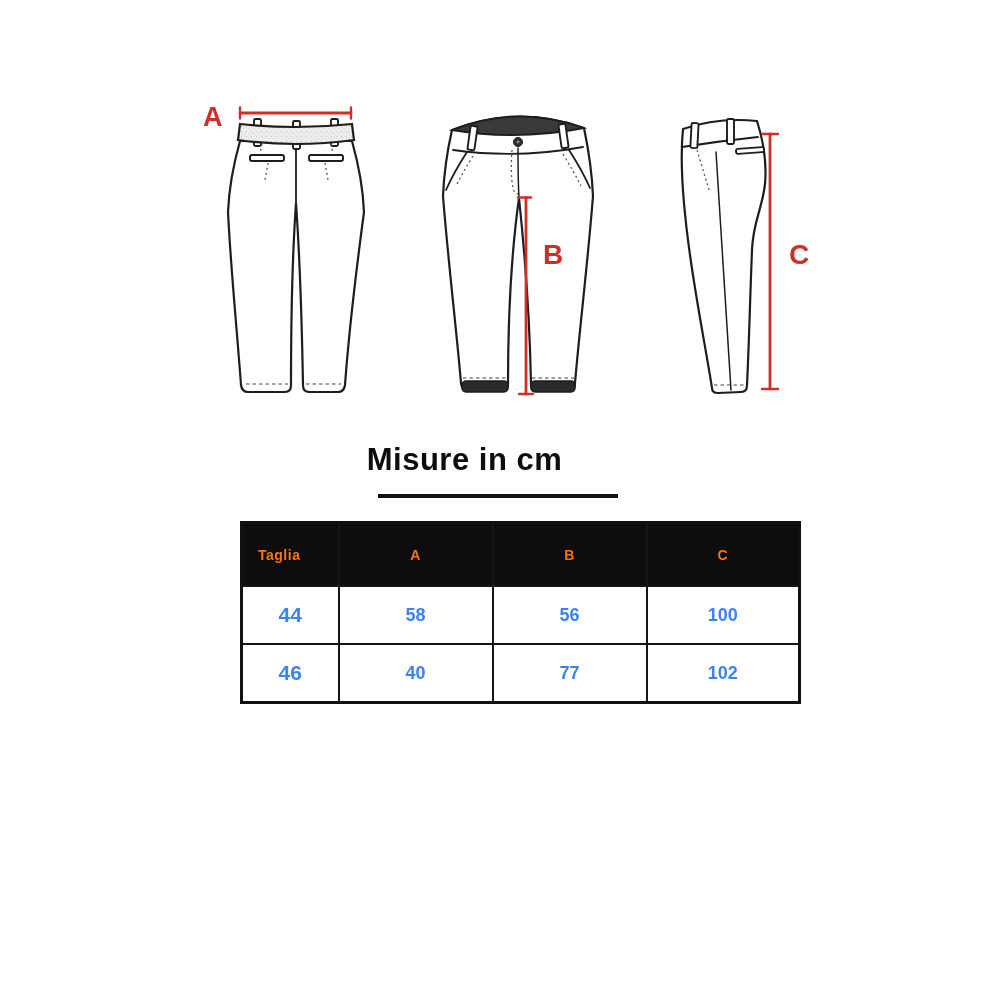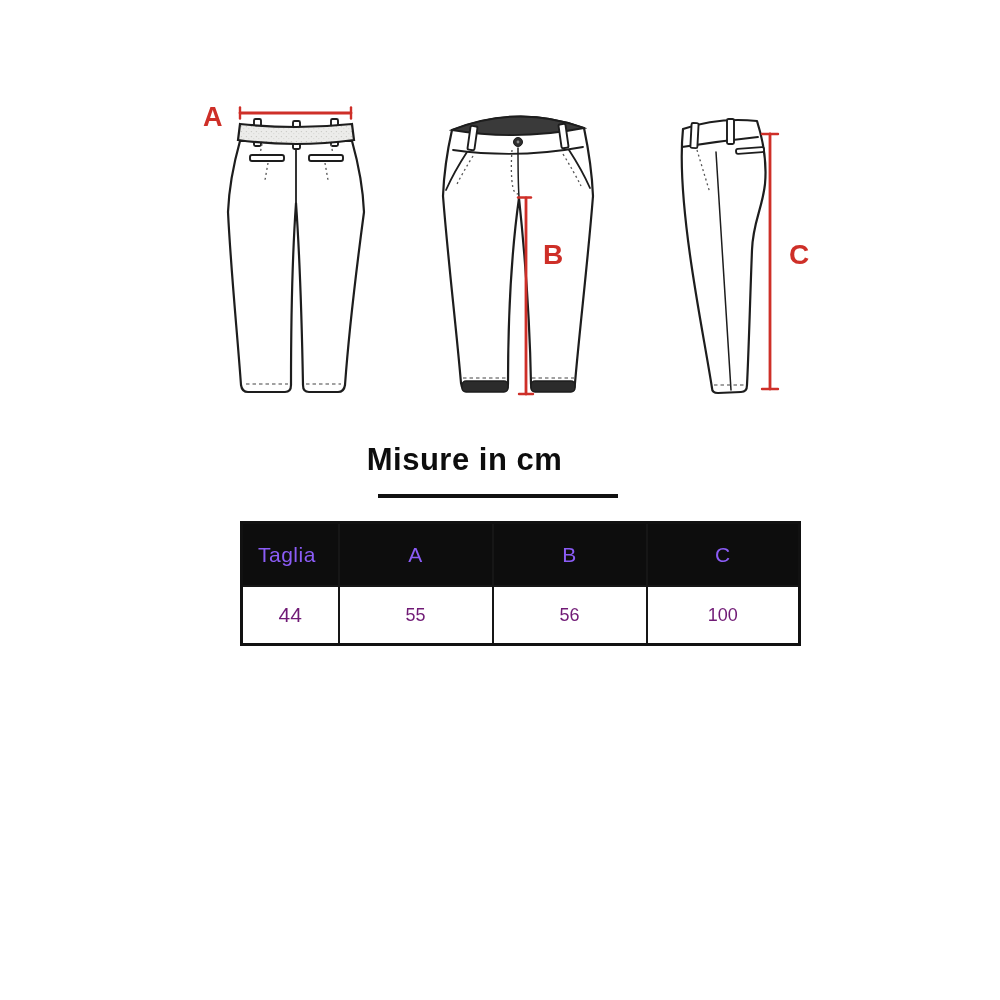--- a/index.html
+++ b/index.html
@@ -22,23 +22,23 @@
 
   .mlabel{position:absolute;color:var(--accent,#ce2f28);font-weight:bold;font-size:27px;line-height:1;}
 
   .title{position:absolute;left:0;top:442px;width:929px;text-align:center;
          font-size:31px;font-weight:bold;letter-spacing:.5px;color:#0d0d0d;}
   .title-underline{position:absolute;left:378px;top:494px;width:240px;height:4px;background:#111;}
 
   .size-table{position:absolute;left:240px;top:521px;width:558px;border-collapse:collapse;
               table-layout:fixed;border:3px solid #111;}
   .size-table th,.size-table td{border:2px solid #161616;text-align:center;vertical-align:middle;}
-  .size-table thead th{background:#0d0d0d;color:#8b5cf6;height:59px;font-size:21px;font-weight:normal;letter-spacing:.5px;}
+  .size-table thead th{background:#0d0d0d;color:#f97316;height:59px;font-size:14px;font-weight:bold;letter-spacing:.5px;}
   .size-table thead th.col-taglia{text-align:left;padding-left:15px;}
-  .size-table td{height:54px;background:#fff;font-weight:normal;font-size:18px;color:#701a75;}
+  .size-table td{height:54px;background:#fff;font-weight:bold;font-size:18px;color:#3b82f6;}
   .size-table td.size{font-size:21px;}
 </style>
 </head>
 <body>
 
 <div class="canvas">
 
   <svg class="art" width="1000" height="430" viewBox="0 0 1000 430">
     <defs>
       <pattern id="stipple" width="5" height="5" patternUnits="userSpaceOnUse">
@@ -166,19 +166,25 @@
       <tr>
         <th class="col-taglia">Taglia</th>
         <th>A</th>
         <th>B</th>
         <th>C</th>
       </tr>
     </thead>
     <tbody>
       <tr>
         <td class="size">44</td>
-        <td>55</td>
+        <td>58</td>
         <td>56</td>
         <td>100</td>
+      </tr>
+      <tr>
+        <td class="size">46</td>
+        <td>40</td>
+        <td>77</td>
+        <td>102</td>
       </tr>
     </tbody>
   </table>
 </div>
 
 </body></html>

